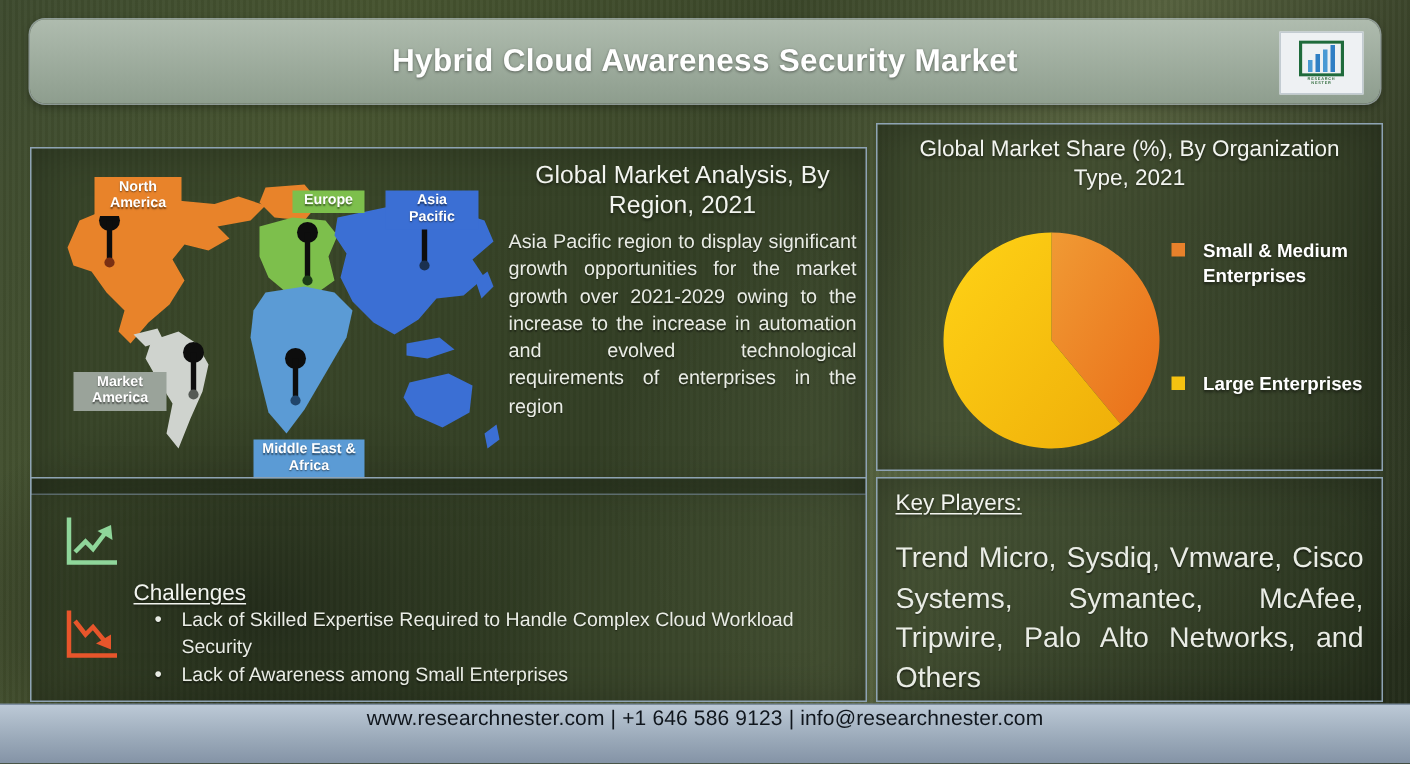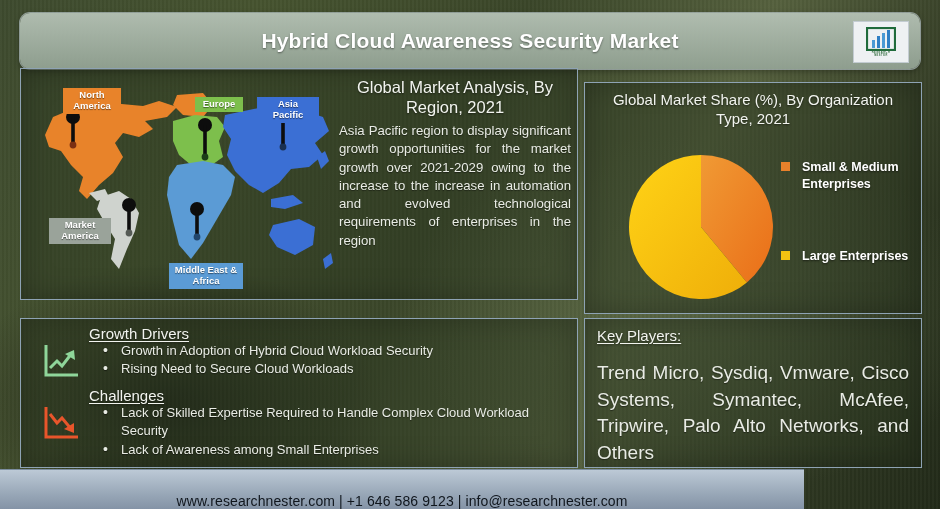--- a/index.html
+++ b/index.html
@@ -42,21 +42,21 @@
   .logo-mark{width:30px;height:24px;display:block;}
   .logo-text{font-size:2.6px;color:#2f6b3c;letter-spacing:.5px;line-height:1.35;text-align:center;font-weight:bold;}
 
   
   .panel{
     position:absolute;
     border:1px solid #8ea3b4;
     background:rgba(40,52,32,.42);
     box-shadow:inset 0 0 30px rgba(0,0,0,.25);
   }
-  #panel-region{left:20px;top:68px;width:556px;height:230px;text-decoration:underline;}
+  #panel-region{left:20px;top:98px;width:556px;height:230px;text-decoration:underline;}
   #panel-share{left:584px;top:82px;width:336px;height:230px;}
   #panel-drivers{left:20px;top:318px;width:556px;height:148px;}
   #panel-players{left:584px;top:318px;width:336px;height:148px;}
 
   
   .map-wrap{position:absolute;left:6px;top:4px;width:316px;height:220px;}
   .map-svg{position:absolute;left:0;top:0;}
   .rlabel{
     position:absolute;color:#fff;font-size:9.5px;font-weight:bold;line-height:1.15;
     text-align:center;padding:2px 5px;text-shadow:0 1px 1px rgba(0,0,0,.5);
@@ -115,23 +115,23 @@
 
   
   .kp-wrap{position:absolute;left:12px;top:8px;width:312px;}
   .kp-body{
     color:#e9ece5;font-size:19px;line-height:1.4;text-align:justify;
     margin-top:16px;text-shadow:0 1px 1px rgba(0,0,0,.45);
   }
 
   
   .footer{
-    position:absolute;left:0;bottom:0;width:804px;height:39px;
+    position:absolute;left:0;bottom:0;width:940px;height:39px;
     background:linear-gradient(180deg,#bcc9d6,#99a8b8 60%,#8493a6);
-    display:flex;align-items:flex-end;justify-content:center;
+    display:flex;align-items:flex-start;justify-content:center;
     border-top:1px solid #7d8ea0;
   }
   .footer-text{color:#10161d;font-size:14px;letter-spacing:.1px;}
 </style>
 </head>
 <body>
 
 <div id="root">
 
   <div class="header">
@@ -247,27 +247,20 @@
       <polyline points="9,27 16,20 21,25 31,12" fill="none" stroke="#8fd69a" stroke-width="3"></polyline>
       <polygon points="33,9 34,19 24,13" fill="#8fd69a"></polygon>
     </svg>
 
     <svg class="trend-icon" id="icon-challenge" viewBox="0 0 40 40">
       <path d="M5,4 L5,34 L37,34" fill="none" stroke="#E8552B" stroke-width="3"></path>
       <polyline points="9,11 16,20 21,15 31,27" fill="none" stroke="#E8552B" stroke-width="3"></polyline>
       <polygon points="33,30 23,26 33,20" fill="#E8552B"></polygon>
     </svg>
 
-    <div id="drivers-group">
-      <div class="sec-head">Growth Drivers</div>
-      <ul class="bullets">
-        <li>Growth in Adoption of Hybrid Cloud Workload Security</li>
-        <li>Rising Need to Secure Cloud Workloads</li>
-      </ul>
-    </div>
 
     <div id="challenges-group">
       <div class="sec-head">Challenges</div>
       <ul class="bullets">
         <li>Lack of Skilled Expertise Required to Handle Complex Cloud Workload Security</li>
         <li>Lack of Awareness among Small Enterprises</li>
       </ul>
     </div>
   </div>
 

